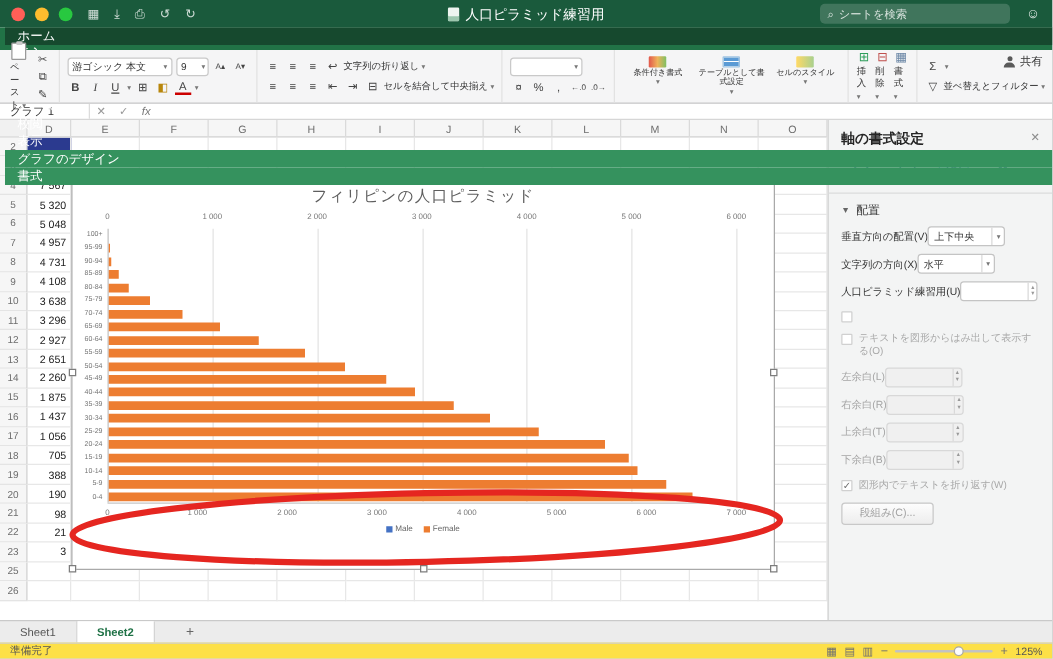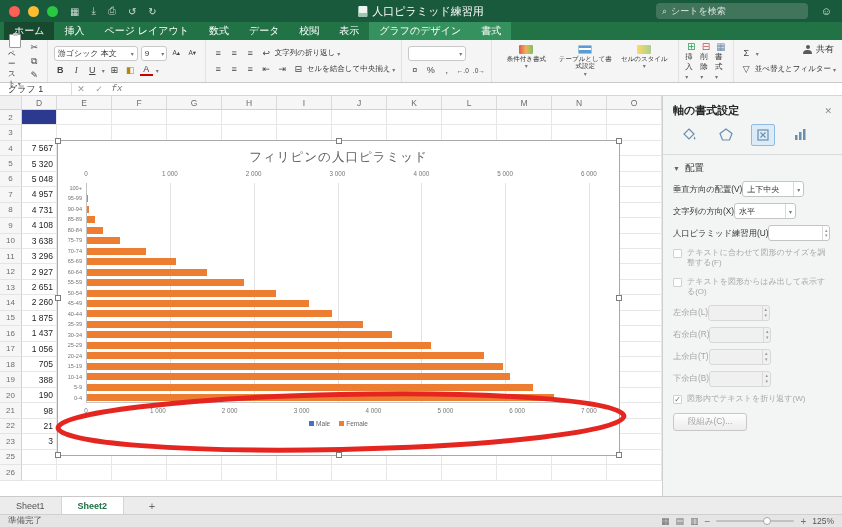--- a/index.html
+++ b/index.html
@@ -10,21 +10,21 @@
 .titlebar{position:absolute;top:0;left:0;width:842px;height:22px;background:#1a5a3c;z-index:60;}
 .lights{position:absolute;left:9px;top:5.5px;display:flex;gap:8px;}
 .light{width:11px;height:11px;border-radius:50%;}
 .tb-icons{position:absolute;left:70px;top:0;height:22px;display:flex;gap:12px;align-items:center;color:rgba(255,255,255,.78);font-size:10px;}
 .tb-center{position:absolute;left:50%;top:0;height:22px;transform:translateX(-50%);display:flex;align-items:center;gap:5px;color:#fff;font-size:11px;white-space:nowrap;}
 .sheet-glyph{display:inline-block;width:9px;height:11px;background:#eef5f0;border-radius:1px;box-shadow:inset 0 -4px 0 #9cc7ae;}
 .tb-search{position:absolute;right:34px;top:3px;width:152px;height:16px;border-radius:4px;background:rgba(255,255,255,.17);color:rgba(255,255,255,.8);font-size:9px;display:flex;align-items:center;gap:4px;padding:0 6px;}
 .tb-smiley{position:absolute;right:10px;top:0;height:22px;display:flex;align-items:center;color:rgba(255,255,255,.85);font-size:11px;}
 
 
-.tabbar{position:absolute;top:22px;left:0;width:842px;height:18px;background:#217346;display:flex;padding-left:4px;z-index:60;}
+.tabbar{position:absolute;top:22px;left:0;width:842px;height:18px;background:#217346;display:flex;padding-left:4px;z-index:60;flex-direction:column;}
 .rtab{color:#fff;font-size:10px;display:flex;align-items:center;padding:0 10px;white-space:nowrap;}
 .rtab.active{background:#16492e;}
 .rtab.ctx{background:#35925e;}
 
 
 .ribbon{position:absolute;top:40px;left:0;width:842px;height:43px;background:#f5f5f6;border-bottom:1px solid #c8c8c8;display:flex;align-items:stretch;z-index:60;}
 .rgroup{display:flex;flex-direction:column;justify-content:center;gap:3px;padding:3px 6px;border-right:1px solid #e2e2e2;}
 .rrow{display:flex;align-items:center;gap:3px;}
 .combo{display:flex;align-items:center;justify-content:space-between;height:15px;background:#fff;border:1px solid #c9c9c9;border-radius:3px;font-size:8px;color:#333;padding:0 3px;gap:12px;white-space:nowrap;overflow:hidden;}
 .w84{width:84px;}.w26{width:26px;}.w58{width:58px;}
@@ -50,21 +50,21 @@
 .cellicon{font-size:10px;line-height:11px;}
 .share{position:absolute;right:8px;top:3px;display:flex;align-items:center;gap:4px;font-size:9px;color:#333;}
 .person{display:inline-block;width:9px;height:9px;position:relative;}
 .person:before{content:"";position:absolute;left:2.5px;top:0;width:4px;height:4px;border-radius:50%;background:#5a5a5a;}
 .person:after{content:"";position:absolute;left:0;bottom:0;width:9px;height:4px;border-radius:4px 4px 0 0;background:#5a5a5a;}
 
 
 .formulabar{position:absolute;top:83px;left:0;width:842px;height:13px;background:#fff;border-bottom:1px solid #d6d6d6;display:flex;align-items:center;font-size:9px;color:#333;z-index:55;}
 .namebox{width:72px;padding-left:8px;border-right:1px solid #dcdcdc;height:100%;display:flex;align-items:center;}
 .fbtn{width:18px;text-align:center;color:#9a9a9a;font-size:9px;}
-.fx{font-family:Liberation Mono, monospace;font-style:italic;color:#777;}
+.fx{font-family:Liberation Sans, sans-serif;font-style:italic;color:#777;}
 
 
 .colheaders{position:absolute;top:96px;left:0;width:662px;height:14px;display:flex;background:#f6f6f6;border-bottom:1px solid #d2d2d2;z-index:10;}
 .colh{width:55px;border-right:1px solid #dadada;font-size:8.5px;color:#6d6d6d;display:flex;align-items:center;justify-content:center;flex:none;}
 .colh.dcol{width:35px;}
 .colh.corner{width:22px;background:#f1f1f1;}
 .gridbody{position:absolute;top:110px;left:0;width:662px;height:386px;background:#fff;z-index:5;}
 .grow{display:flex;height:15.44px;}
 .rowh{width:22px;background:#f6f6f6;border-right:1px solid #d2d2d2;border-bottom:1px solid #e4e4e4;font-size:8px;color:#6d6d6d;display:flex;align-items:center;justify-content:center;flex:none;}
 .cell{width:55px;border-right:1px solid #e7e7e7;border-bottom:1px solid #e7e7e7;font-size:8.5px;color:#1c1c1c;display:flex;align-items:center;justify-content:flex-end;padding-right:3px;flex:none;overflow:hidden;}
@@ -114,21 +114,21 @@
 .p-chklabel{font-size:8px;color:#444;line-height:1.3;}
 .p-chkrow.dis .p-chklabel{color:#a8a8a8;}
 .p-chkrow.dis .p-chk{border-color:#d0d0d0;}
 .p-btn{margin:5px 10px;width:74px;height:18px;border:1px solid #c8c8c8;border-radius:3px;background:linear-gradient(#fdfdfd,#ededed);color:#a2a2a2;font-size:8.5px;display:flex;align-items:center;justify-content:center;}
 
 
 .sheetbar{position:absolute;left:0;top:496px;width:842px;height:18px;background:#ececec;border-top:1px solid #c9c9c9;display:flex;align-items:stretch;z-index:55;gap:16px;}
 .stab{padding:0 16px;display:flex;align-items:center;font-size:9px;color:#555;border-right:1px solid #d4d4d4;white-space:nowrap;}
 .stab.active{background:#fff;color:#1e7145;font-weight:bold;}
 .addtab{width:24px;display:flex;align-items:center;justify-content:center;color:#666;font-size:11px;}
-.statusbar{position:absolute;left:0;top:514px;width:842px;height:13px;background:#e5e5e5;border-top:1px solid #d0d0d0;display:flex;align-items:center;justify-content:space-between;font-size:8.5px;color:#555;z-index:55;padding:0 8px;}
+.statusbar{position:absolute;left:0;top:514px;width:842px;height:13px;background:#fde047;border-top:1px solid #d0d0d0;display:flex;align-items:center;justify-content:space-between;font-size:8.5px;color:#555;z-index:55;padding:0 8px;}
 .sb-right{display:flex;align-items:center;gap:6px;}
 .vicon{font-size:9px;color:#707070;}
 .zpm{font-size:10px;color:#707070;}
 .ztrack{width:78px;height:2px;background:#c2c2c2;border-radius:1px;position:relative;}
 .zknob{position:absolute;left:60%;top:-3px;width:8px;height:8px;background:#fdfdfd;border:1px solid #a8a8a8;border-radius:50%;}
 </style>
 </head>
 <body>
 
 <div class="app">
@@ -847,21 +847,20 @@
             <span class="p-steps">
               <span>▴</span>
               <span>▾</span>
             </span>
           </div>
         </div>
       </div>
     <div>
         <div class="p-chkrow dis">
           <span class="p-chk"></span>
-          <span class="p-chklabel">テキストに合わせて図形のサイズを調整する(F)</span>
         </div>
         <div class="p-chkrow dis">
           <span class="p-chk"></span>
           <span class="p-chklabel">テキストを図形からはみ出して表示する(O)</span>
         </div>
       </div>
     <div>
         <div class="p-row dis">
           <span class="p-label">左余白(L)</span>
           <div class="p-spin">

